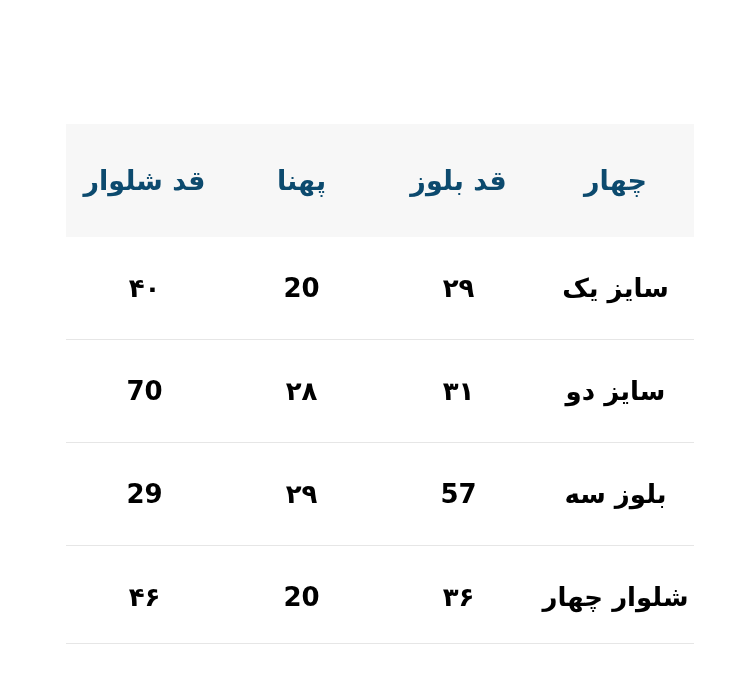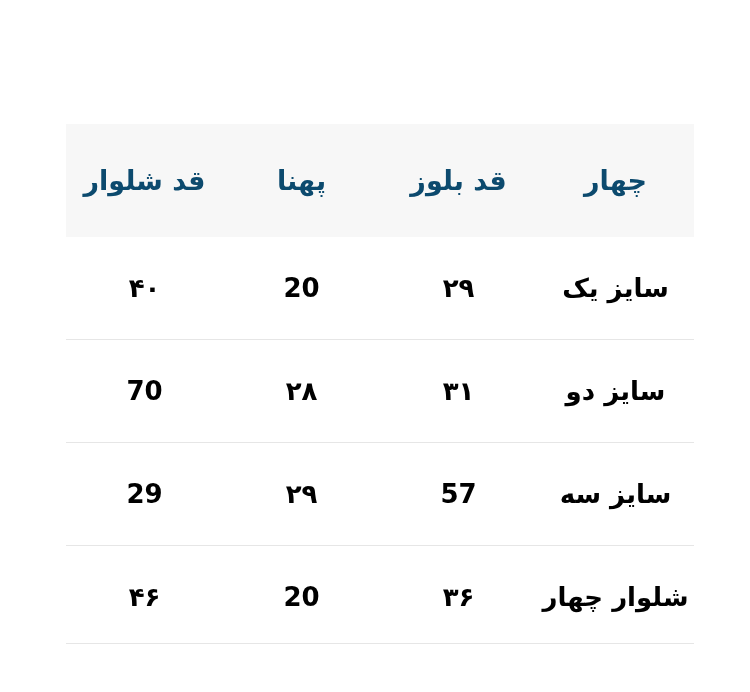--- a/index.html
+++ b/index.html
@@ -111,21 +111,21 @@
             <td>20</td>
             <td>۴۰</td>
           </tr>
           <tr>
             <td>سایز دو</td>
             <td>۳۱</td>
             <td>۲۸</td>
             <td>70</td>
           </tr>
           <tr>
-            <td>سایز سه</td>
+            <td>بلوز سه</td>
             <td>57</td>
             <td>۲۹</td>
             <td>29</td>
           </tr>
           <tr>
             <td>شلوار چهار</td>
             <td>۳۶</td>
             <td>20</td>
             <td>۴۶</td>
           </tr>

